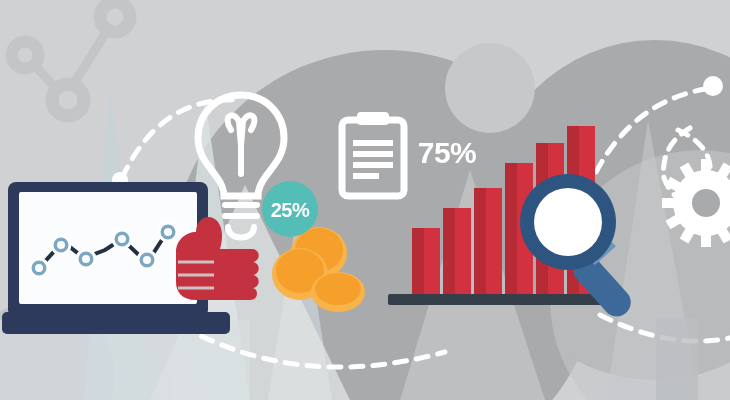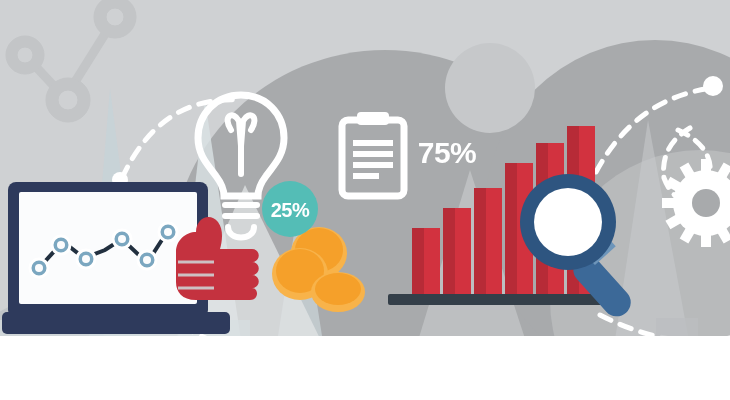--- a/index.html
+++ b/index.html
@@ -1,20 +1,20 @@
 <!DOCTYPE html>
 <html><head>
 <meta charset="utf-8">
 <title>Business Analytics Infographic</title>
 <style>
   html,body{margin:0;padding:0;background:#fff;}
   body{font-family:"Liberation Sans",sans-serif;}
   #stage{
     position:relative;
-    width:730px;height:336px;
+    width:730px;height:400px;
     overflow:hidden;
     background:#ef4444;
   }
   #stage svg{display:block;width:730px;height:400px;}
   .pct-text{
     font-family:"Liberation Sans",sans-serif;
     font-weight:bold;
     fill:#ffffff;
   }
   .pct-75{font-size:30px;letter-spacing:-0.5px;}

